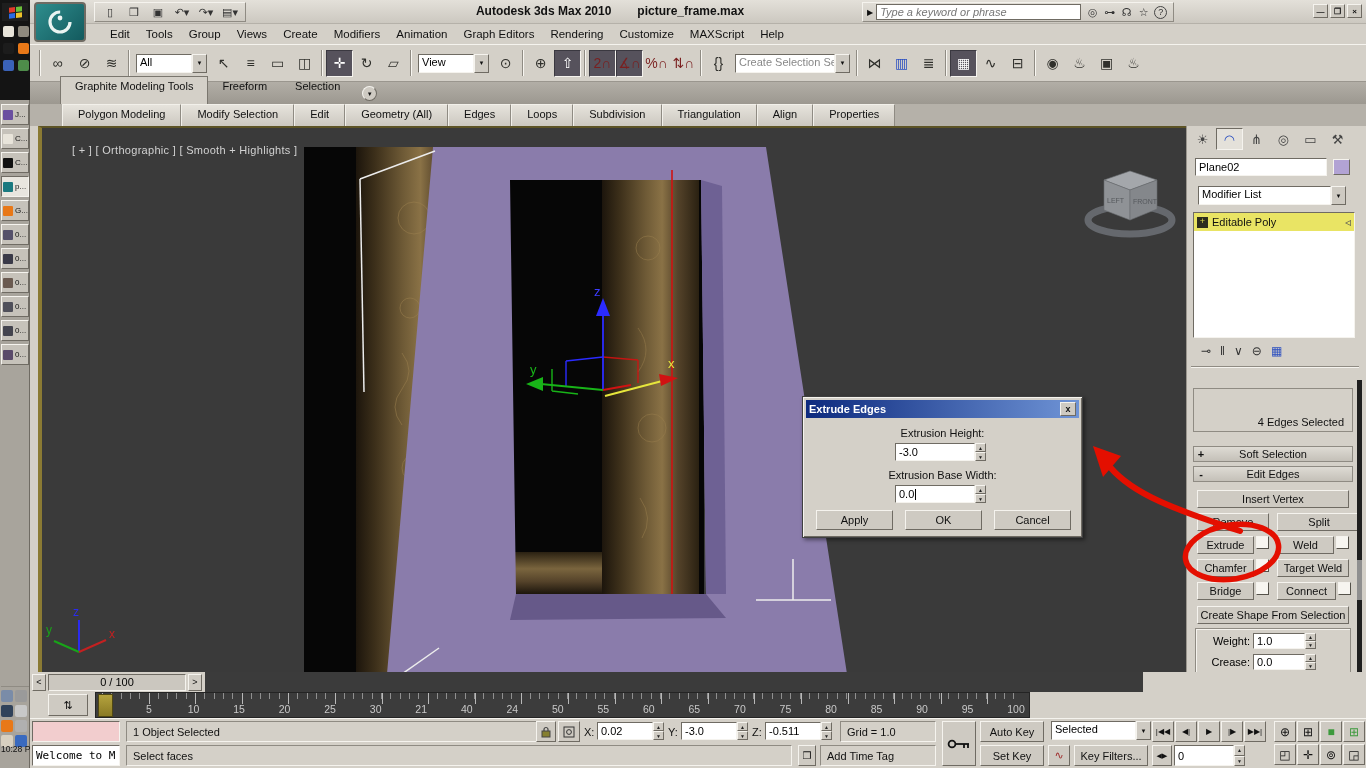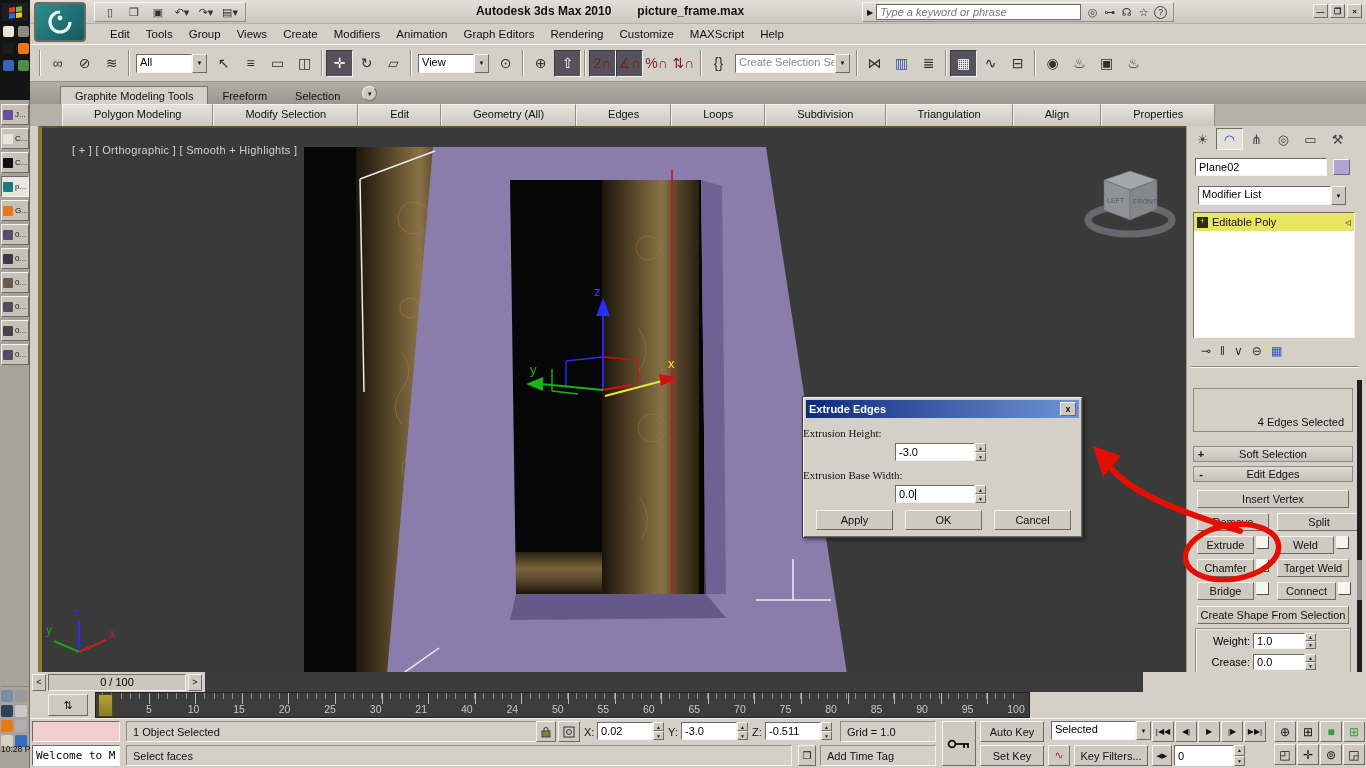--- a/index.html
+++ b/index.html
@@ -53,37 +53,37 @@
   #maintoolbar { left:0; top:44px; width:1336px; height:38px; background:#d4d0c8; border-top:1px solid #f5f3ee; border-bottom:1px solid #9a968e; display:flex; align-items:center; padding-left:6px; }
   .tbgroup { display:flex; align-items:center; }
   .tbtn { width:27px; height:27px; display:flex; align-items:center; justify-content:center; font-size:14px; color:#30302c; }
   .tbtn.active { background:#56525c; color:#fff; border:1px solid; border-color:#3a3840 #f5f3ee #f5f3ee #3a3840; }
   .tbgroup [data-name="separator"] { width:2px; height:26px; border-left:1px solid #8f8b83; border-right:1px solid #f8f6f1; margin:0 3px; }
   .combo { display:flex; height:19px; margin:0 3px; }
   .combo .cval { background:#fff; border:1px solid; border-color:#6f6b63 #f5f3ee #f5f3ee #6f6b63; font-size:11px; padding:1px 3px; white-space:nowrap; overflow:hidden; }
   .combo .cbtn { width:15px; font-size:6px; }
 
   #ribbontabs { left:0; top:82px; width:1336px; height:22px; background:linear-gradient(#b2aea6,#9c9890); display:flex; align-items:flex-end; padding-left:30px; }
-  .rtab { padding:3px 14px 2px; font-size:11px; color:#111; }
+  .rtab { padding:3px 14px 12px; font-size:11px; color:#111; }
   .rtab.active { background:#d4d0c8; border:1px solid #7a766e; border-bottom:none; }
   #ribbon-min { width:15px; height:15px; border-radius:50%; margin:0 0 3px 8px; font-size:6px; }
   #ribbonpanels { left:0; top:104px; width:1336px; height:22px; background:#b5b1a9; display:flex; padding-left:32px; }
-  .rpanel { background:linear-gradient(#e6e3dc,#ccc8c0); border-right:1px solid #8f8b83; border-left:1px solid #f2f0ea; border-top:1px solid #f2f0ea; padding:3px 31px; font-size:11px; color:#111; white-space:nowrap; }
+  .rpanel { background:linear-gradient(#e6e3dc,#ccc8c0); border-right:1px solid #8f8b83; border-left:1px solid #f2f0ea; border-top:1px solid #f2f0ea; padding:3px 15px; font-size:11px; color:#111; white-space:nowrap; }
 
   
   #viewport { left:8px; top:126px; width:1148px; height:546px; background:#3a3a3a; border-left:4px solid #8a7a33; border-top:2px solid #5d5426; overflow:hidden; }
   #scene { position:absolute; left:0; top:0; }
   #vplabel { position:absolute; left:30px; top:16px; font-size:11px; color:#d2d2d2; letter-spacing:.3px; }
 
   
   #dialog { left:772px; top:396px; width:281px; height:142px; background:#d4d0c8; border:1px solid #404040; box-shadow:inset 1px 1px 0 #f5f3ee, inset -1px -1px 0 #6f6b63, 2px 2px 4px rgba(0,0,0,.45); z-index:50; }
   #dlg-title { position:absolute; left:3px; top:3px; right:3px; height:18px; background:linear-gradient(90deg,#0d2a7e,#6f94d6); display:flex; align-items:center; padding:0 3px; }
   #dlg-title .t { color:#fff; font-weight:bold; font-size:11px; flex:1; }
   #dlg-close { width:16px; height:14px; font-size:9px; font-weight:bold; }
-  .dlg-label { position:absolute; width:100%; text-align:left; font-size:11px; color:#111;font-family:Liberation Serif, serif; }
+  .dlg-label { position:absolute; width:100%; text-align:center; font-size:11px; color:#111; }
   .dlg-inputrow { position:absolute; left:92px; display:flex; height:18px; }
   .dlg-inputrow .field { width:80px; height:18px; }
   .caret { display:inline-block; width:1px; height:11px; background:#000; margin-left:1px; }
   .dlg-btn { position:absolute; width:77px; height:20px; }
 
   
   #cmdpanel { left:1156px; top:126px; width:180px; height:592px; background:#d4d0c8; border-left:1px solid #9a968e; }
   #cp-tabs { position:absolute; left:2px; top:2px; display:flex; }
   .cptab { width:27px; height:22px; display:flex; align-items:center; justify-content:center; font-size:13px; color:#444; }
   .cptab.active { background:#e4e1da; border:1px solid; border-color:#6f6b63 #f5f3ee #f5f3ee #6f6b63; }

